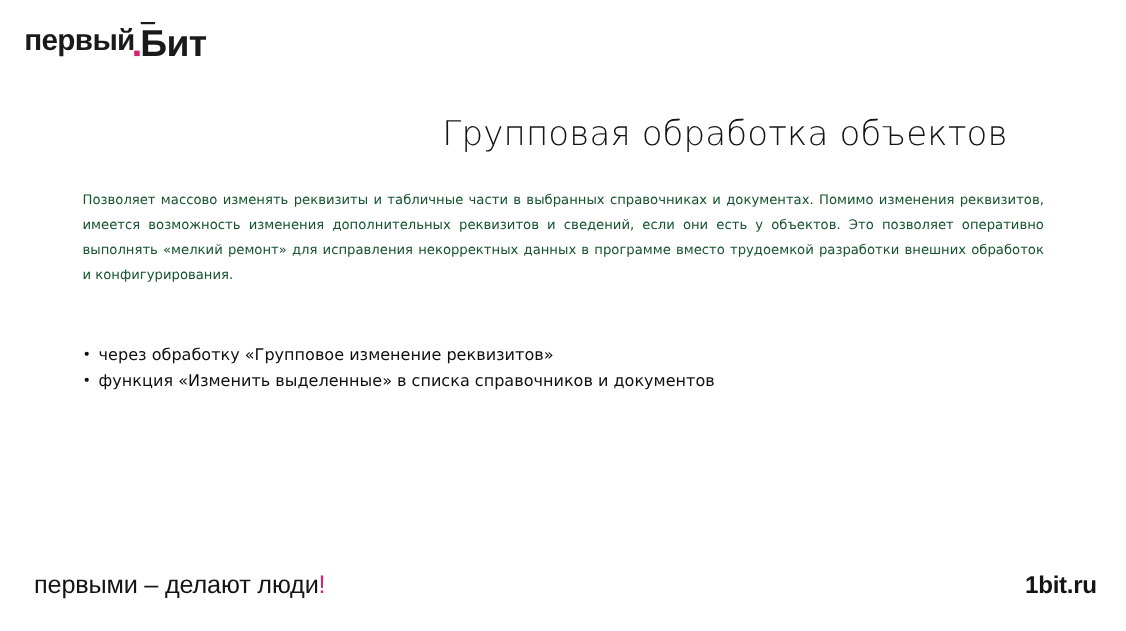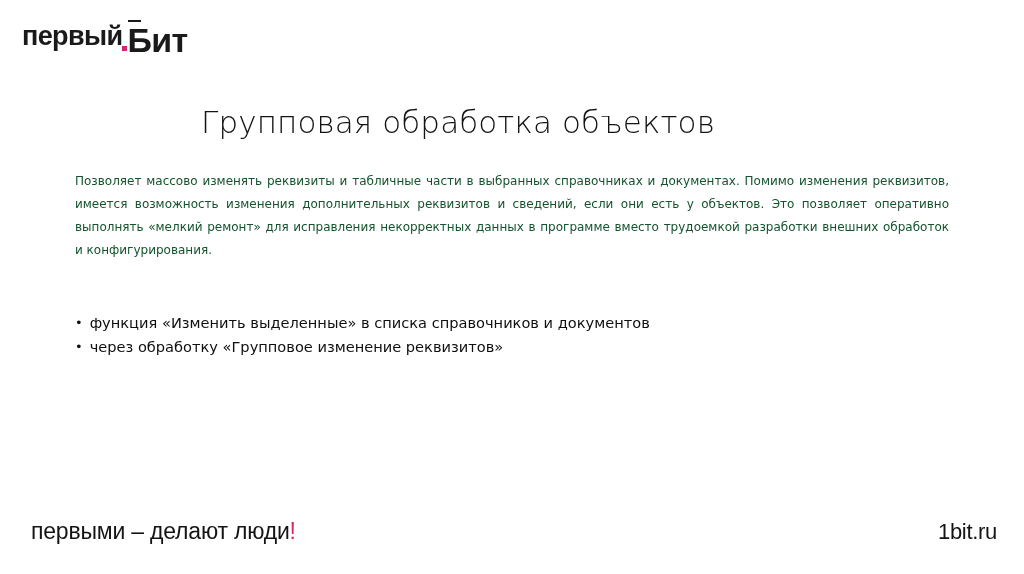--- a/index.html
+++ b/index.html
@@ -70,21 +70,21 @@
     height: 2px;
     background: #1a1a1a;
   }
 
   
   .slide-title {
     position: absolute;
     left: 0;
     top: 82px;
     width: 916px;
-    text-align: center;
+    text-align: right;
     font-family: "DejaVu Sans", sans-serif;
     font-weight: 300;
     font-size: 31px;
     line-height: 1.25;
     color: #141414;
     letter-spacing: 0.1px;
   }
 
   
   .body-block {
@@ -141,21 +141,21 @@
     white-space: nowrap;
   }
   .footer-slogan .accent-bang {
     color: #d6246e;
   }
   .footer-url {
     position: absolute;
     right: 27px;
     top: 519px;
     font-family: "Liberation Sans", sans-serif;
-    font-weight: normal;
+    font-weight: bold;
     font-size: 22px;
     line-height: 1.2;
     letter-spacing: -0.3px;
     color: #141414;
     white-space: nowrap;
   }
 </style>
 </head>
 <body>
 
@@ -172,25 +172,25 @@
 
   <h1 class="slide-title">Групповая обработка объектов</h1>
 
   <div class="body-block">
     <p class="body-paragraph">Позволяет массово изменять реквизиты и табличные части в выбранных справочниках и документах. Помимо изменения реквизитов, имеется возможность изменения дополнительных реквизитов и сведений, если они есть у объектов. Это позволяет оперативно выполнять «мелкий ремонт» для исправления некорректных данных в программе вместо трудоемкой разработки внешних обработок и конфигурирования.</p>
   </div>
 
   <ul class="bullet-list">
     <li class="bullet-item">
       <span class="bullet-glyph">•</span>
-      <span>функция «Изменить выделенные» в списка справочников и документов</span>
+      <span>через обработку «Групповое изменение реквизитов»</span>
     </li>
     <li class="bullet-item">
       <span class="bullet-glyph">•</span>
-      <span>через обработку «Групповое изменение реквизитов»</span>
+      <span>функция «Изменить выделенные» в списка справочников и документов</span>
     </li>
   </ul>
 
   <div class="footer-slogan">
     <span>первыми – делают люди</span><span class="accent-bang">!</span>
   </div>
 
   <div class="footer-url">1bit.ru</div>
 
 </div>

